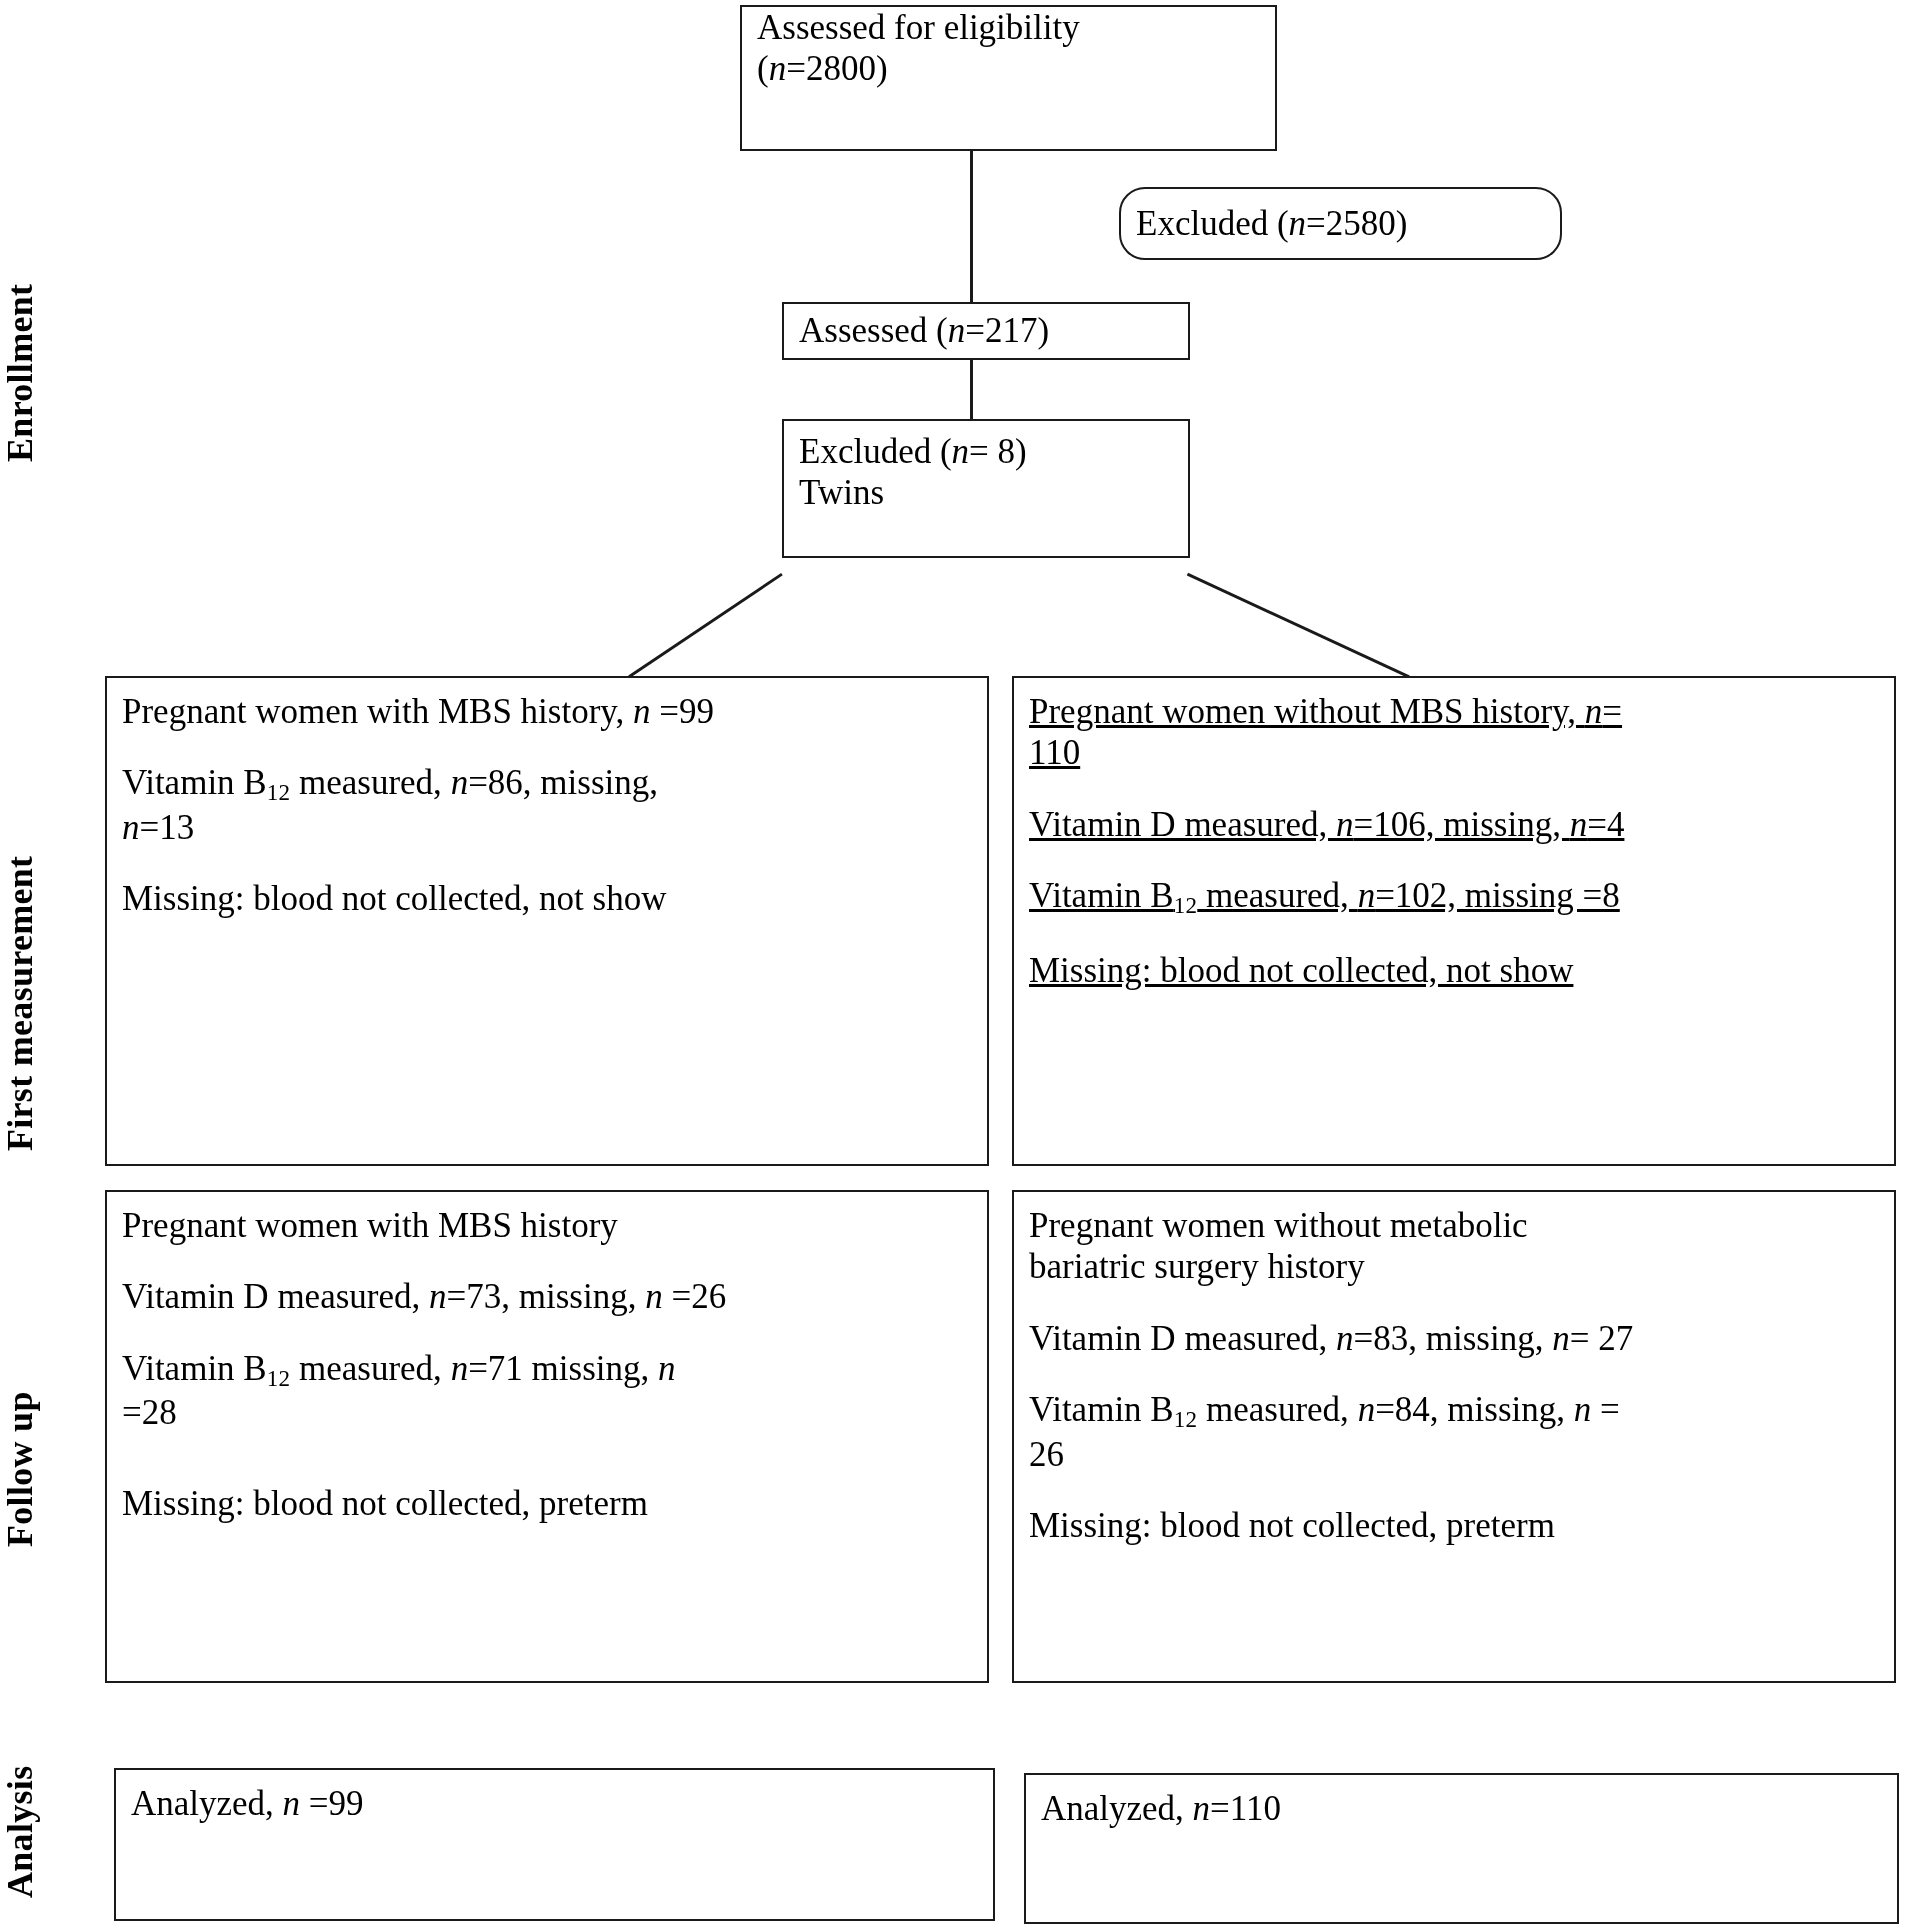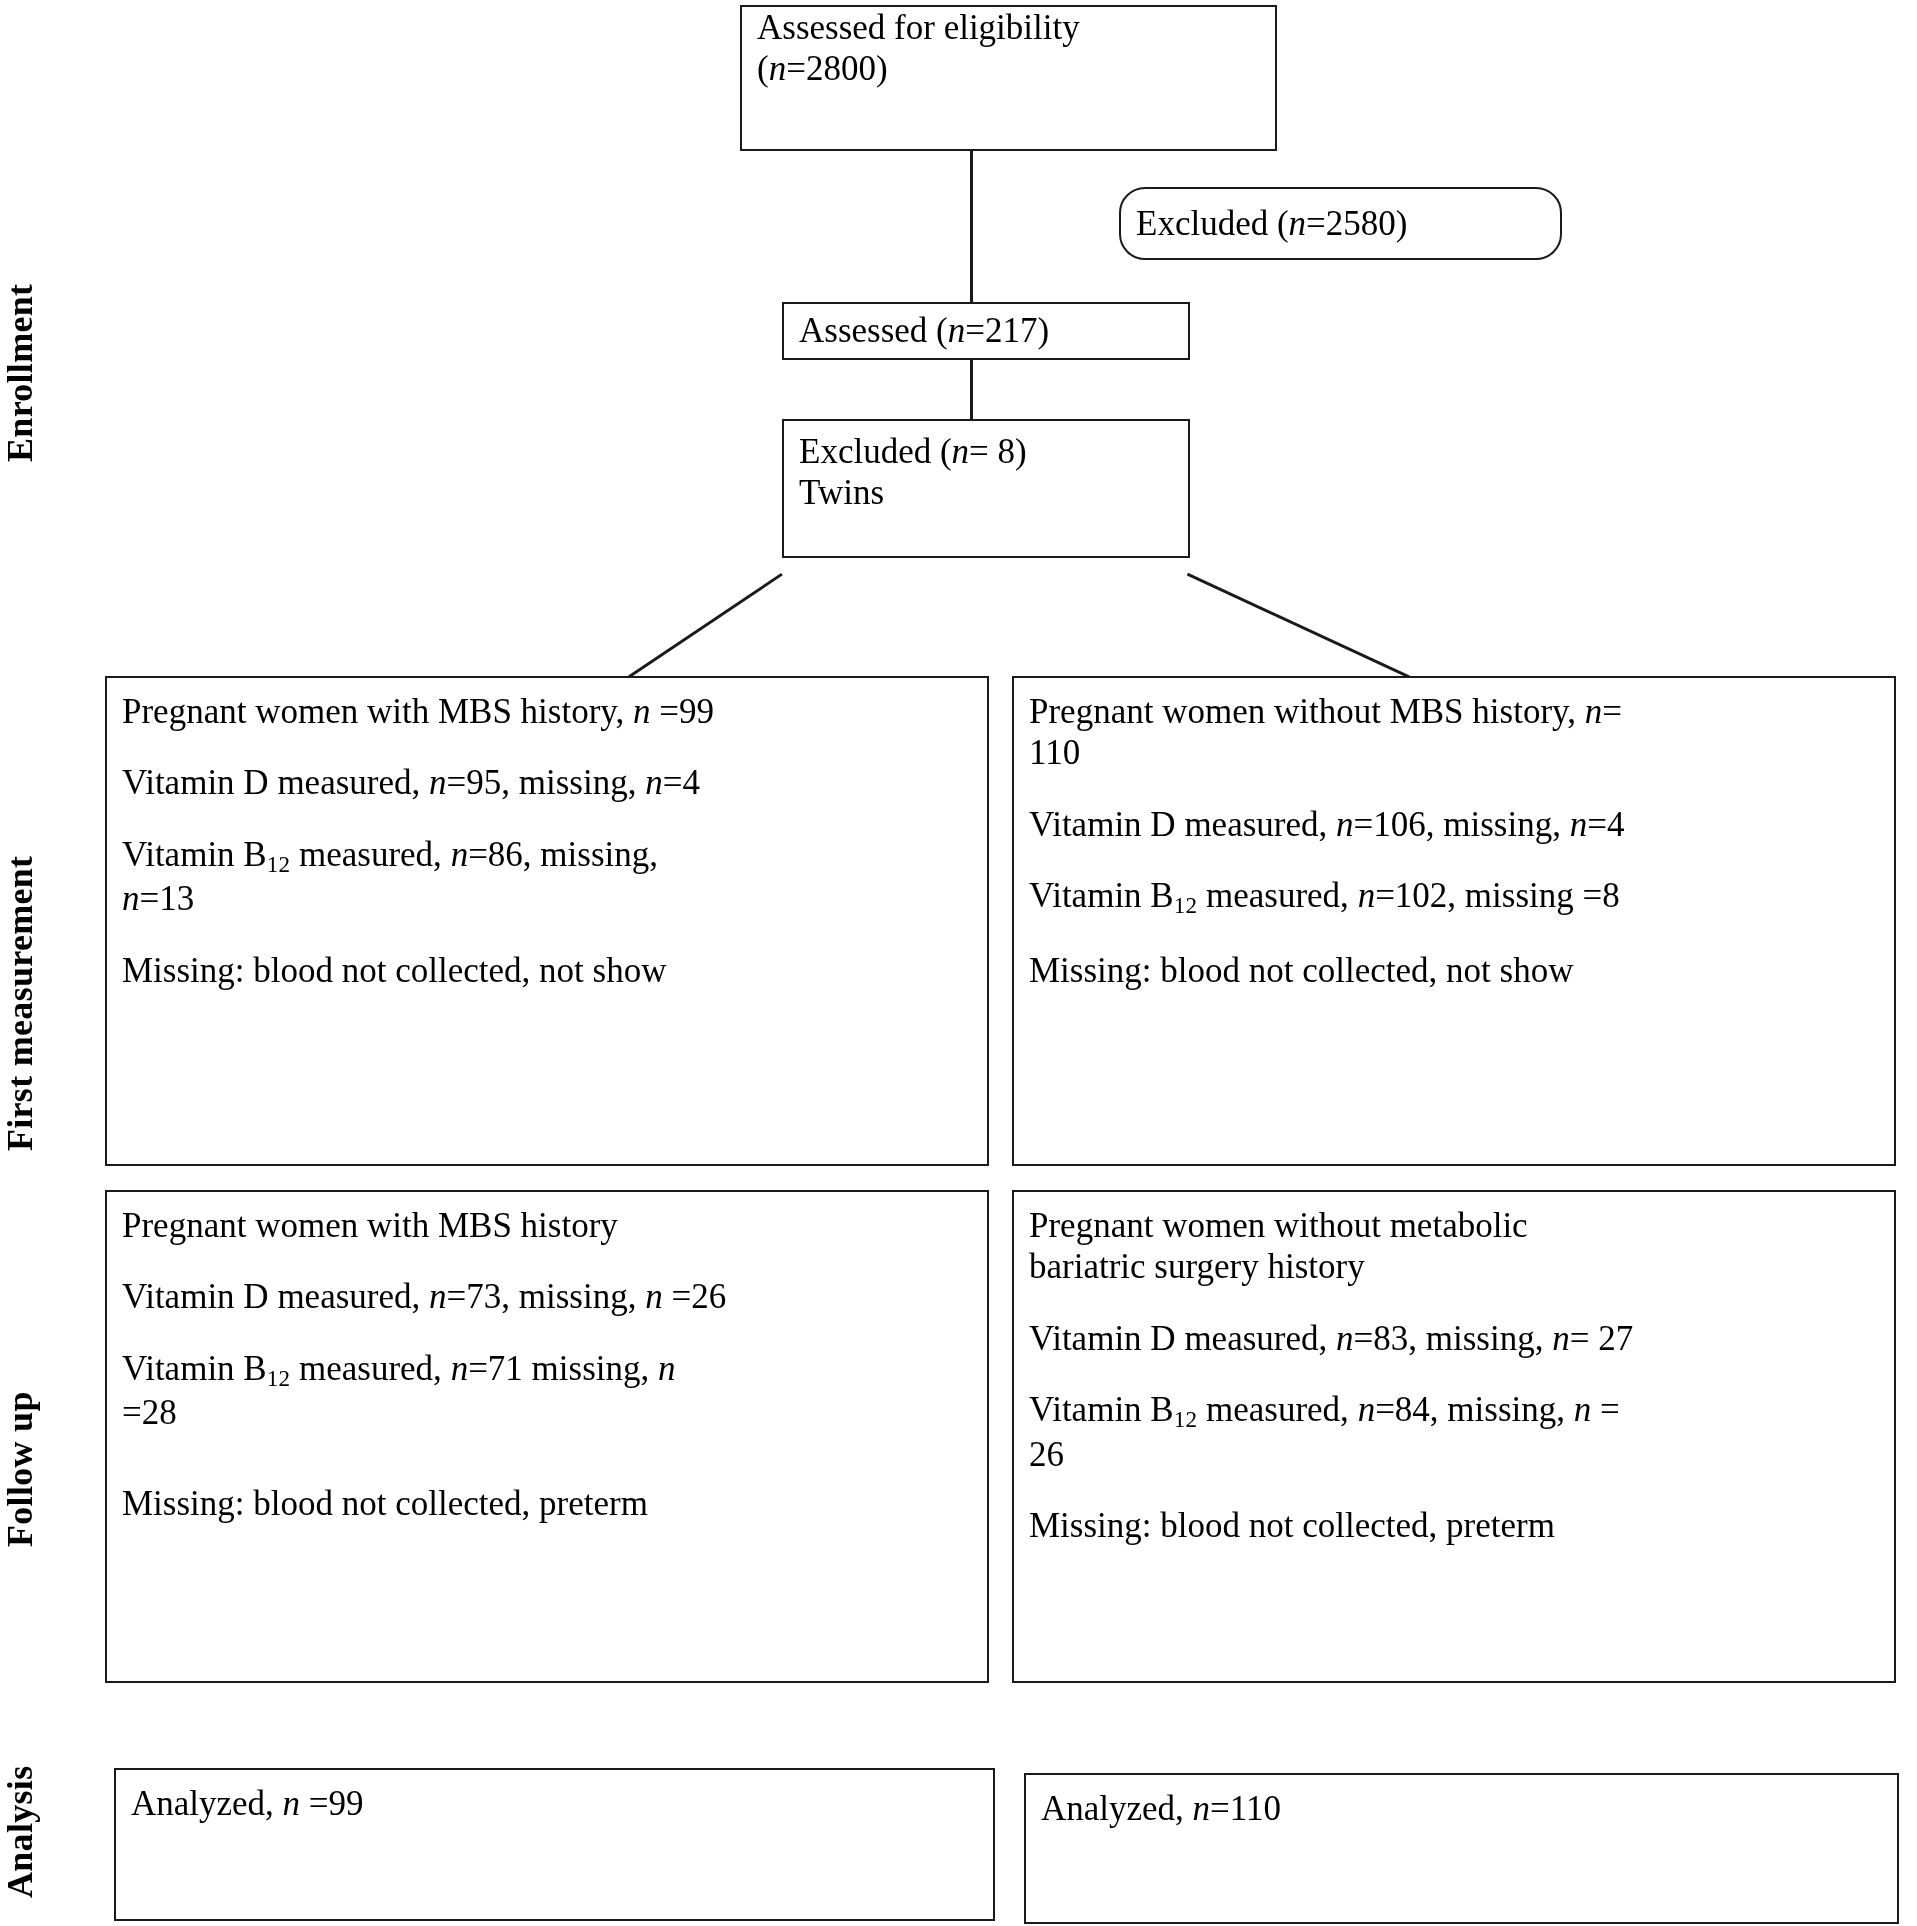--- a/index.html
+++ b/index.html
@@ -99,26 +99,25 @@
     <p class="tight"><span>Assessed (</span><span class="n">n</span><span>=217)</span></p>
   </div>
 
   <div class="box" style="left:782px; top:419px; width:408px; height:139px; padding-top:10px;">
     <p class="tight"><span>Excluded (</span><span class="n">n</span><span>= 8)</span></p>
     <p class="tight">Twins</p>
   </div>
 
   <div class="box" style="left:105px; top:676px; width:884px; height:490px;">
     <p><span>Pregnant women with MBS history, </span><span class="n">n</span><span> =99</span></p>
-    <p><span>Vitamin D measured, </span><span class="n">n</span><span>=95, missing, </span><span class="n">n</span><span>=4</span></p>
     <p><span>Vitamin B</span><span class="sub">12</span><span> measured, </span><span class="n">n</span><span>=86, missing,</span><br><span class="n">n</span><span>=13</span></p>
     <p>Missing: blood not collected, not show</p>
   </div>
 
-  <div class="box" style="left:1012px; top:676px; width:884px; height:490px;">
+  <div class="box" style="left:1012px; top:676px; width:884px; height:490px;text-decoration:underline;">
     <p><span>Pregnant women without MBS history, </span><span class="n">n</span><span>=</span><br><span>110</span></p>
     <p><span>Vitamin D measured, </span><span class="n">n</span><span>=106, missing, </span><span class="n">n</span><span>=4</span></p>
     <p><span>Vitamin B</span><span class="sub">12</span><span> measured, </span><span class="n">n</span><span>=102, missing =8</span></p>
     <p>Missing: blood not collected, not show</p>
   </div>
 
   <div class="box" style="left:105px; top:1190px; width:884px; height:493px;">
     <p>Pregnant women with MBS history</p>
     <p><span>Vitamin D measured, </span><span class="n">n</span><span>=73, missing, </span><span class="n">n</span><span> =26</span></p>
     <p><span>Vitamin B</span><span class="sub">12</span><span> measured, </span><span class="n">n</span><span>=71 missing, </span><span class="n">n</span><br><span>=28</span></p>

